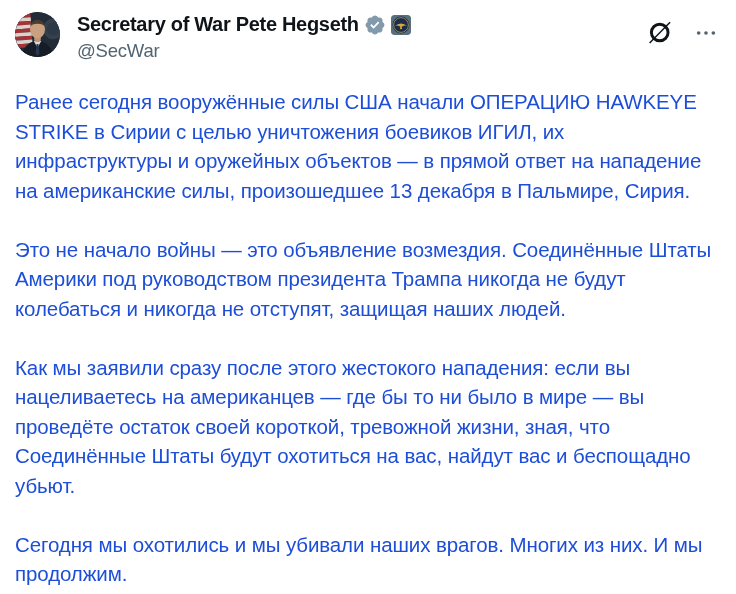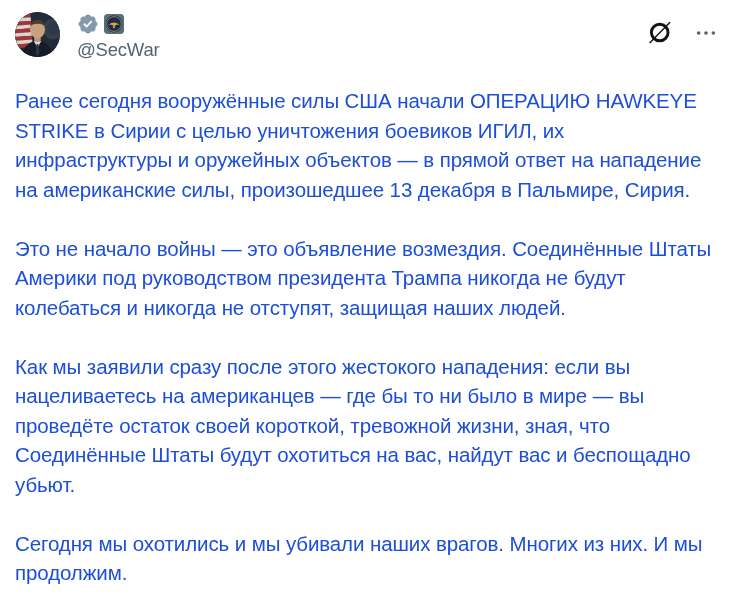--- a/index.html
+++ b/index.html
@@ -136,20 +136,21 @@
 
           <ellipse cx="24" cy="18.5" rx="8" ry="9.5" fill="#c9a181"></ellipse>
 
           <path d="M15.8 17 Q16.5 8.5 24 8.5 Q31.5 8.5 32.2 17 Q31 12.5 24 12.5 Q17 12.5 15.8 17 Z" fill="#4e3d2d"></path>
         </g>
       </svg>
     </div>
 
     <div class="user-block">
       <div class="name-row">
+        <span class="display-name">Secretary of War Pete Hegseth</span>
         <span class="verified-badge">
           <svg viewBox="0 0 24 24">
             <path fill="#829aab" fill-rule="evenodd" d="M22.25 12c0-1.43-.88-2.67-2.19-3.34.46-1.39.2-2.9-.81-3.91s-2.52-1.27-3.91-.81c-.66-1.31-1.91-2.19-3.34-2.19s-2.67.88-3.33 2.19c-1.4-.46-2.91-.2-3.92.81s-1.26 2.52-.8 3.91c-1.31.67-2.2 1.91-2.2 3.34s.89 2.67 2.2 3.34c-.46 1.39-.21 2.9.8 3.91s2.52 1.26 3.91.81c.67 1.31 1.91 2.19 3.34 2.19s2.68-.88 3.34-2.19c1.39.45 2.9.2 3.91-.81s1.27-2.52.81-3.91c1.31-.67 2.19-1.91 2.19-3.34zm-11.71 4.2L6.8 12.46l1.41-1.42 2.26 2.26 4.8-5.23 1.47 1.36-6.2 6.77z"></path>
           </svg>
         </span>
         <span class="affiliate-badge">
           <svg viewBox="0 0 20 20">
             <rect width="20" height="20" rx="3" fill="#57707e"></rect>
             <circle cx="10" cy="10" r="8.4" fill="#16233f"></circle>
             <circle cx="10" cy="10" r="7.4" fill="#1d2c4a" stroke="#c9b26b" stroke-width="0.7"></circle>

